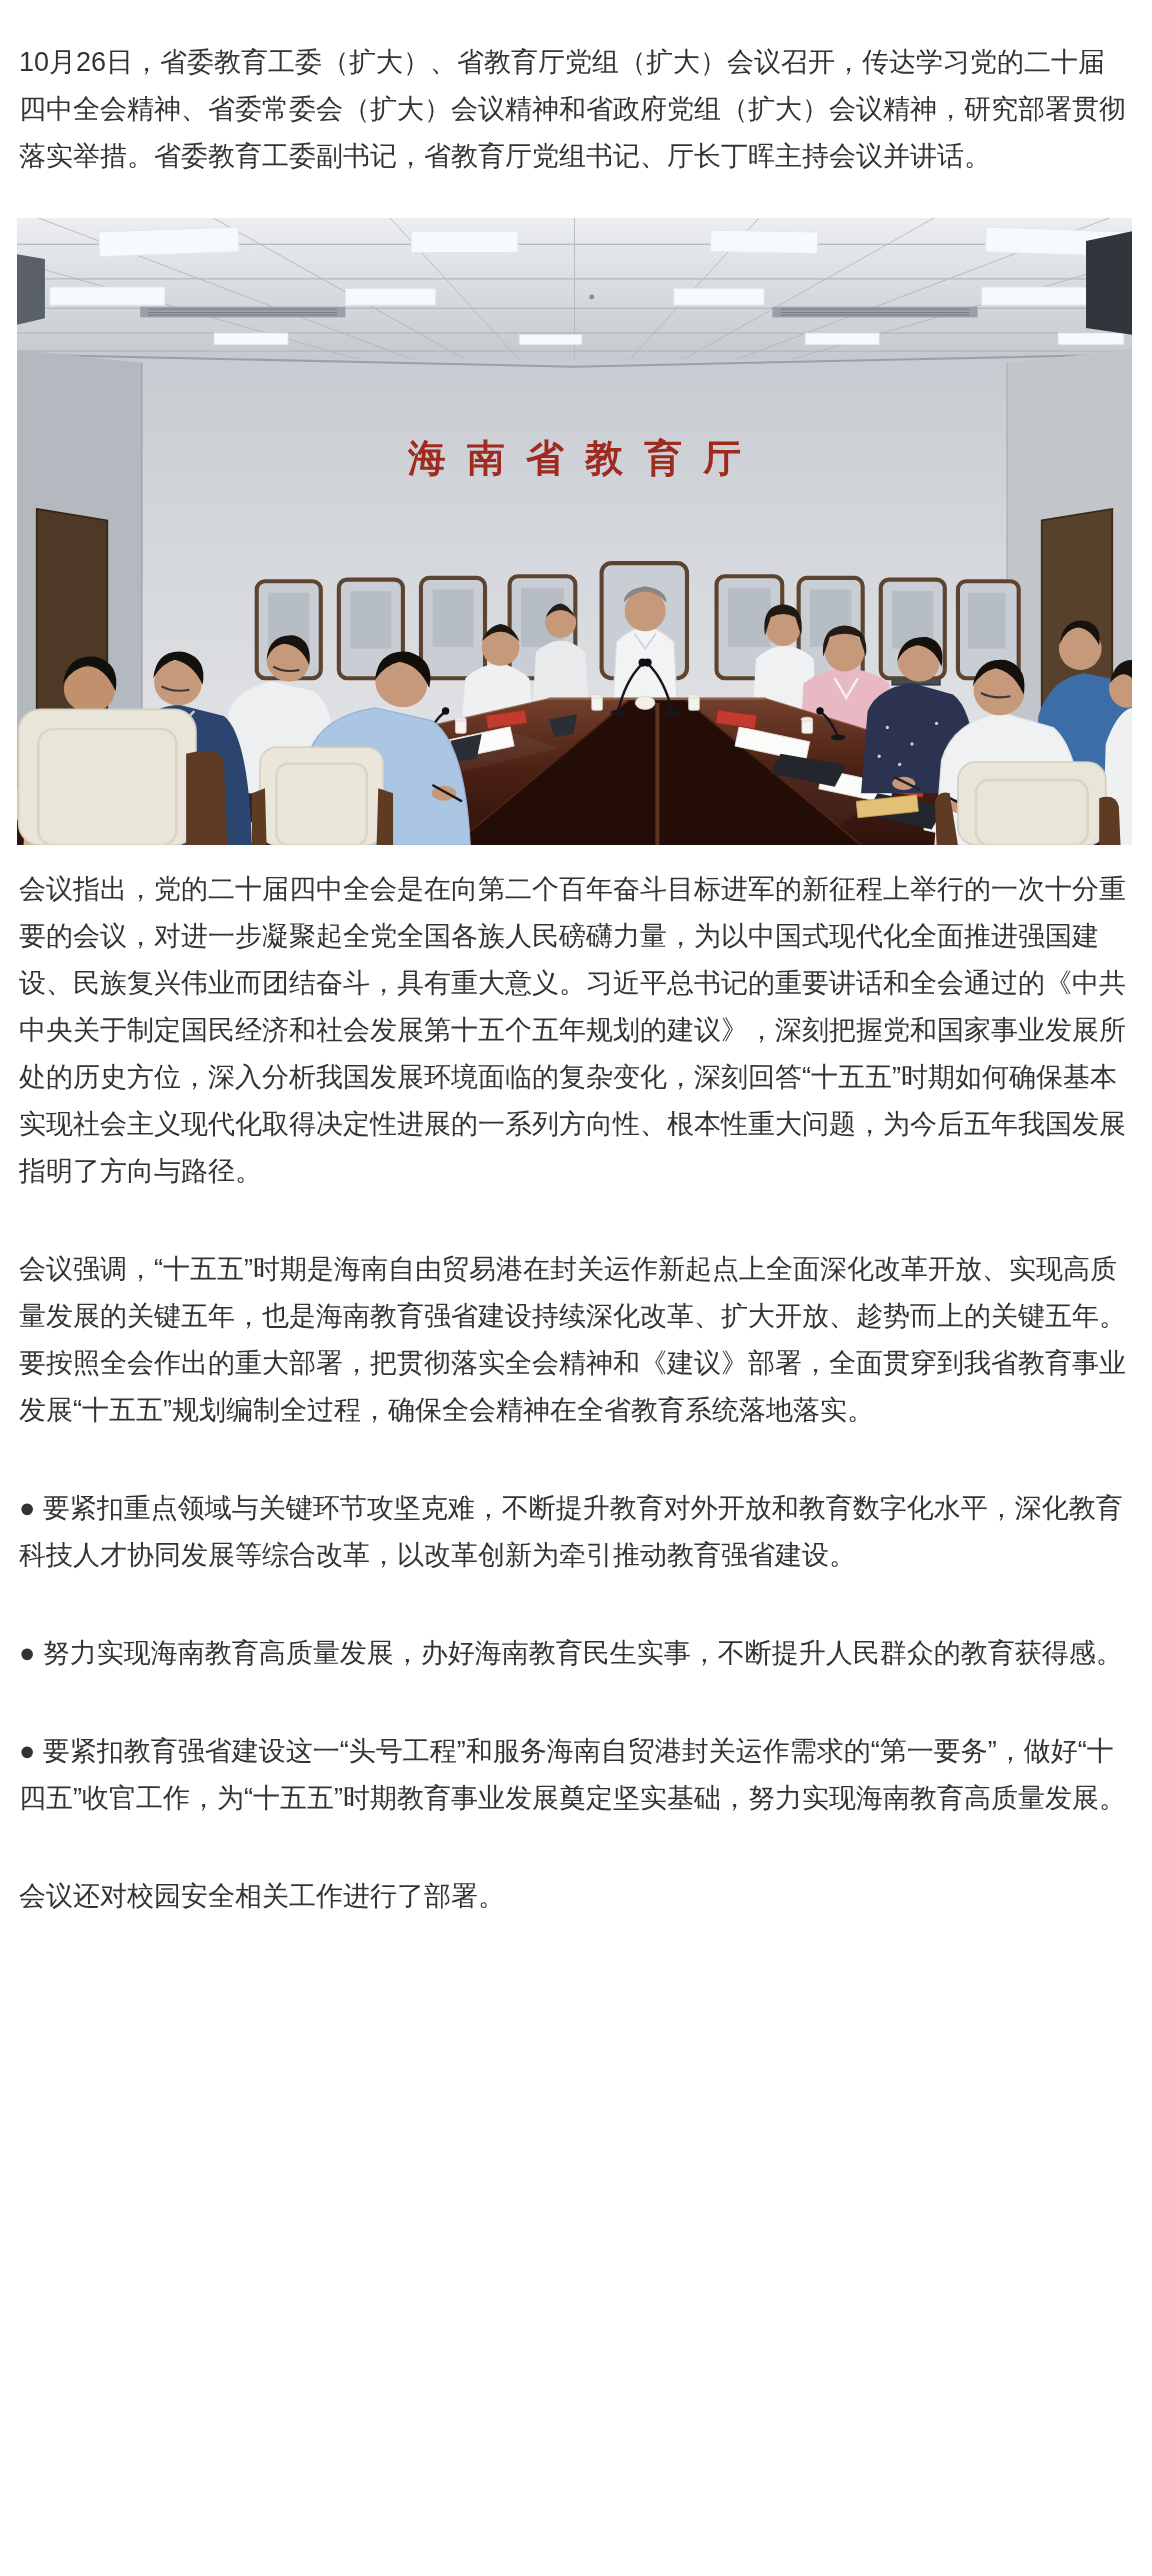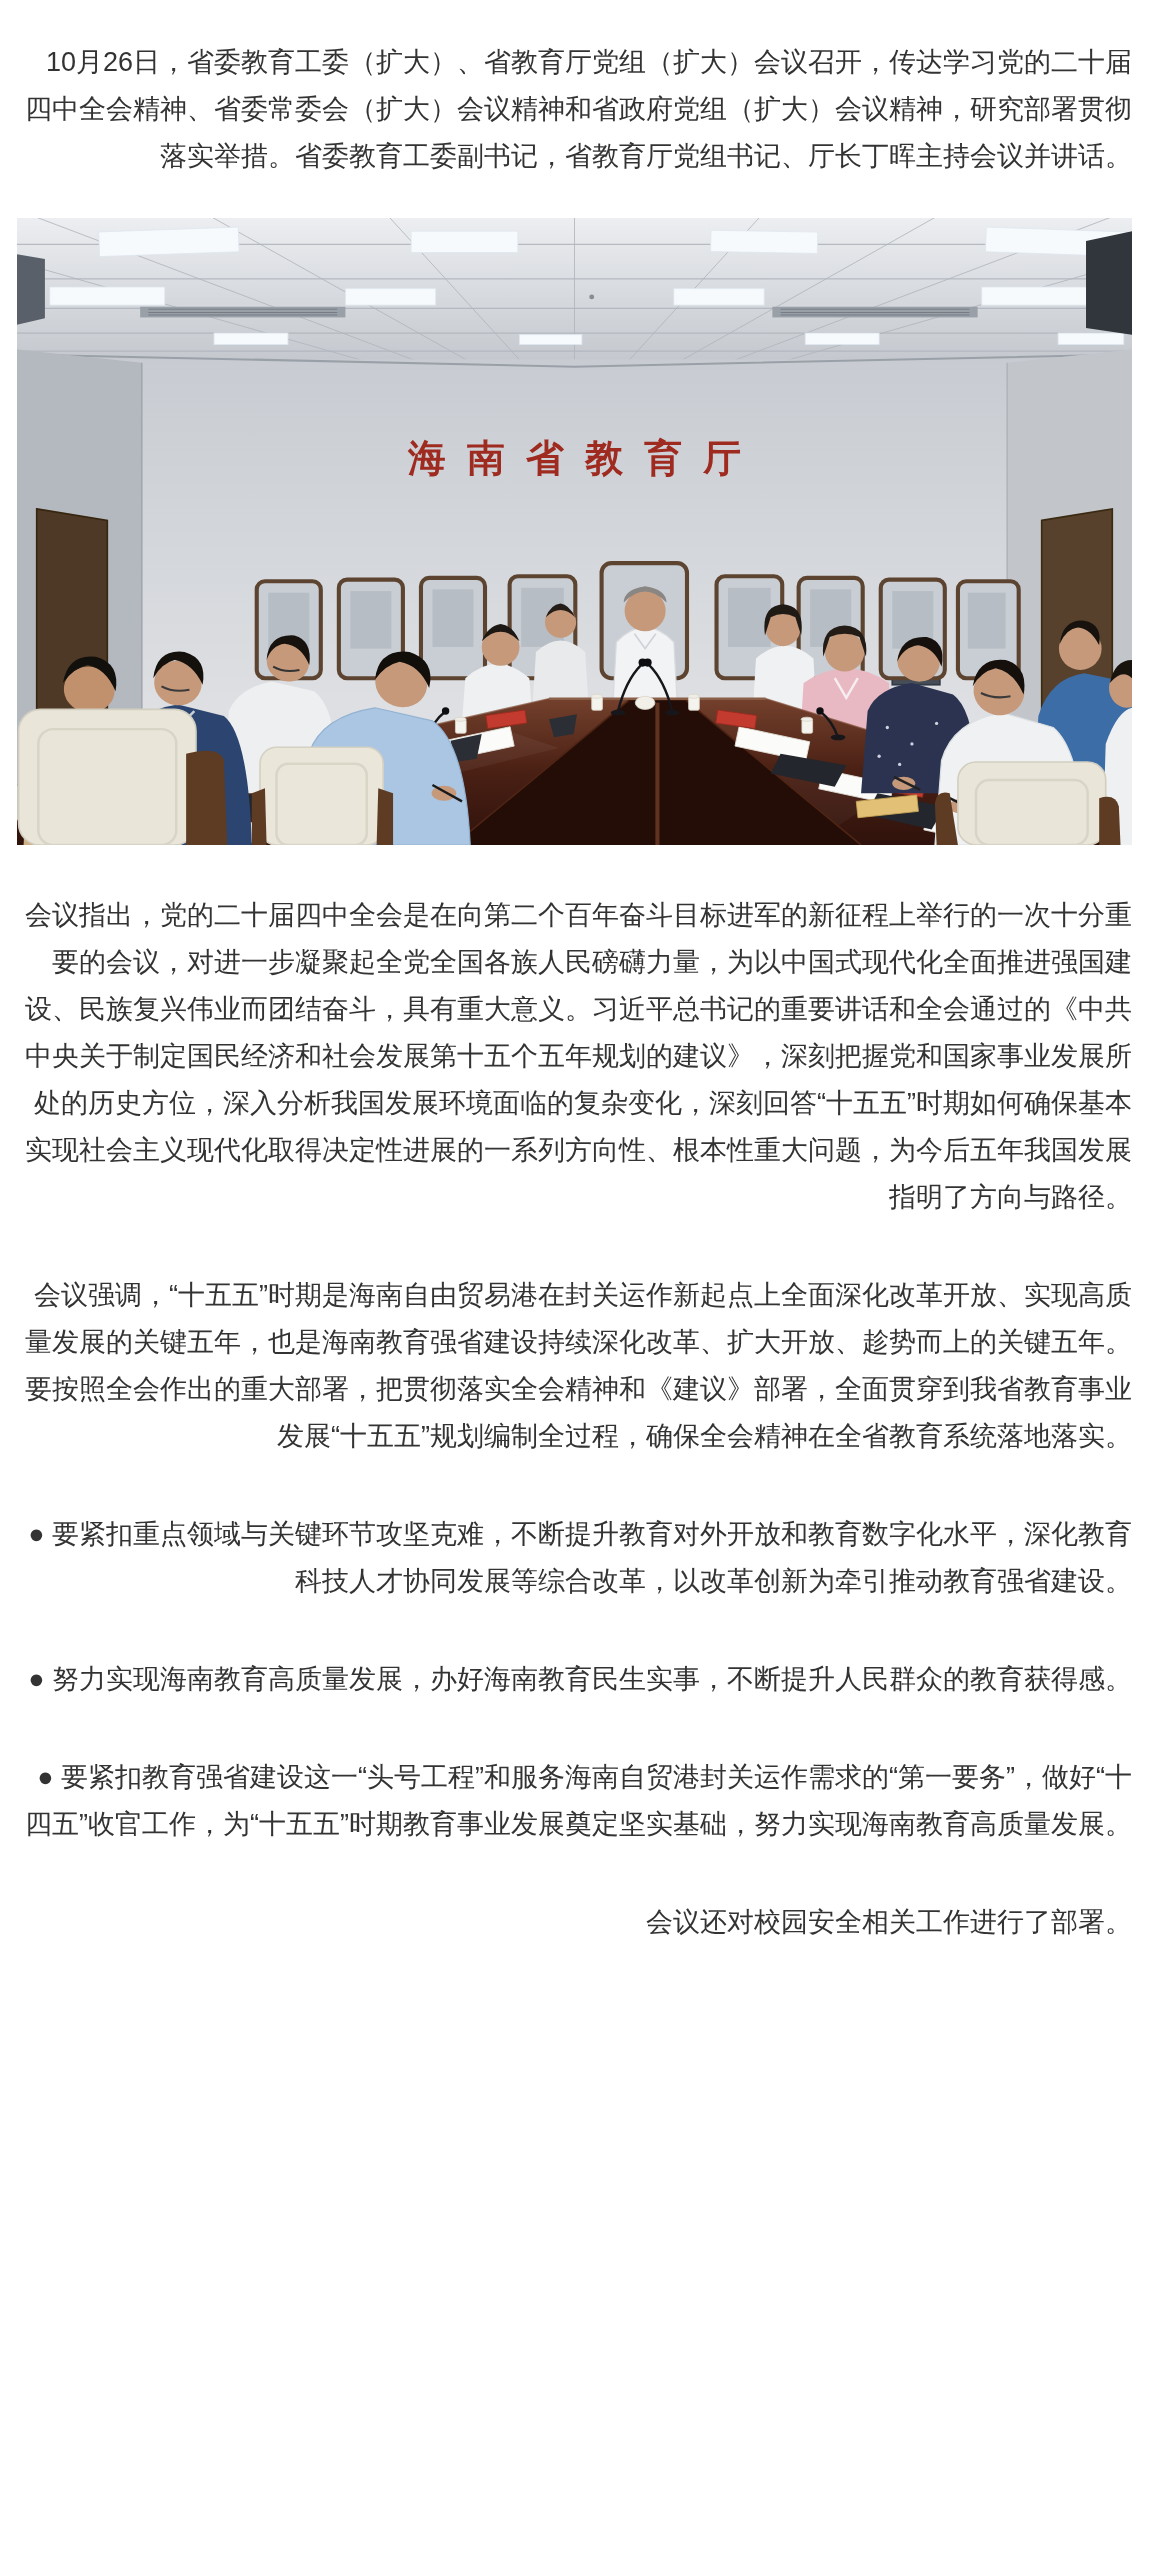--- a/index.html
+++ b/index.html
@@ -5,23 +5,23 @@
   html,body{margin:0;padding:0;}
   body{width:1152px;height:2576px;background:#ffffff;overflow:hidden;}
   .page{
     padding:0 20px 0 19px;
     font-family:"Liberation Sans",sans-serif;
     color:#333333;
     font-size:27px;
     line-height:47px;
     text-align:left;
   }
-  .para{margin:51px 0 0 0;text-align:right;}
+  .para{margin:51px 0 0 0;}
   .p-first{margin-top:39px;}
-  .p-after-photo{margin-top:47px;}
+  .p-after-photo{margin-top:21px;}
   .figure{margin:38px 16px 0 -1.6px;width:1108px;height:627px;display:block;}
   .figure svg{display:block;}
   svg text{font-family:"Liberation Sans",sans-serif;}
 </style>
 </head>
 <body>
 
 <div class="page">
 
   <p class="para p-first">10月26日，省委教育工委（扩大）、省教育厅党组（扩大）会议召开，传达学习党的二十届四中全会精神、省委常委会（扩大）会议精神和省政府党组（扩大）会议精神，研究部署贯彻落实举措。省委教育工委副书记，省教育厅党组书记、厅长丁晖主持会议并讲话。</p>

